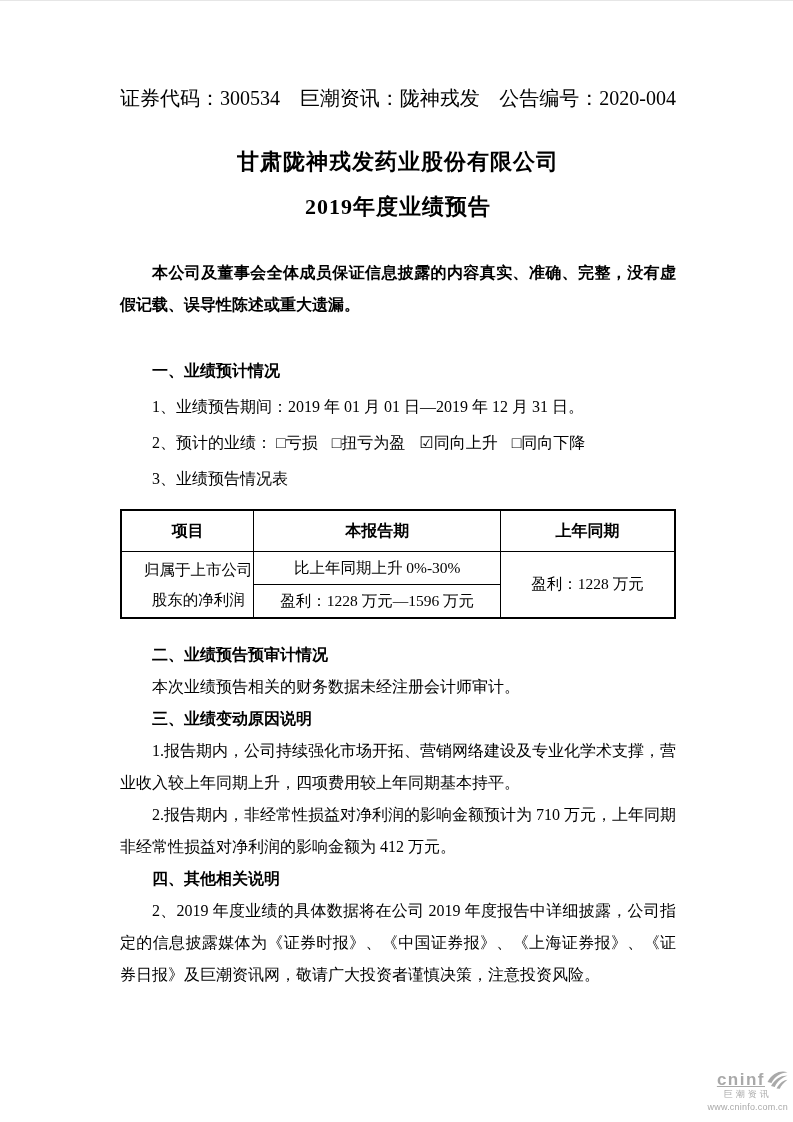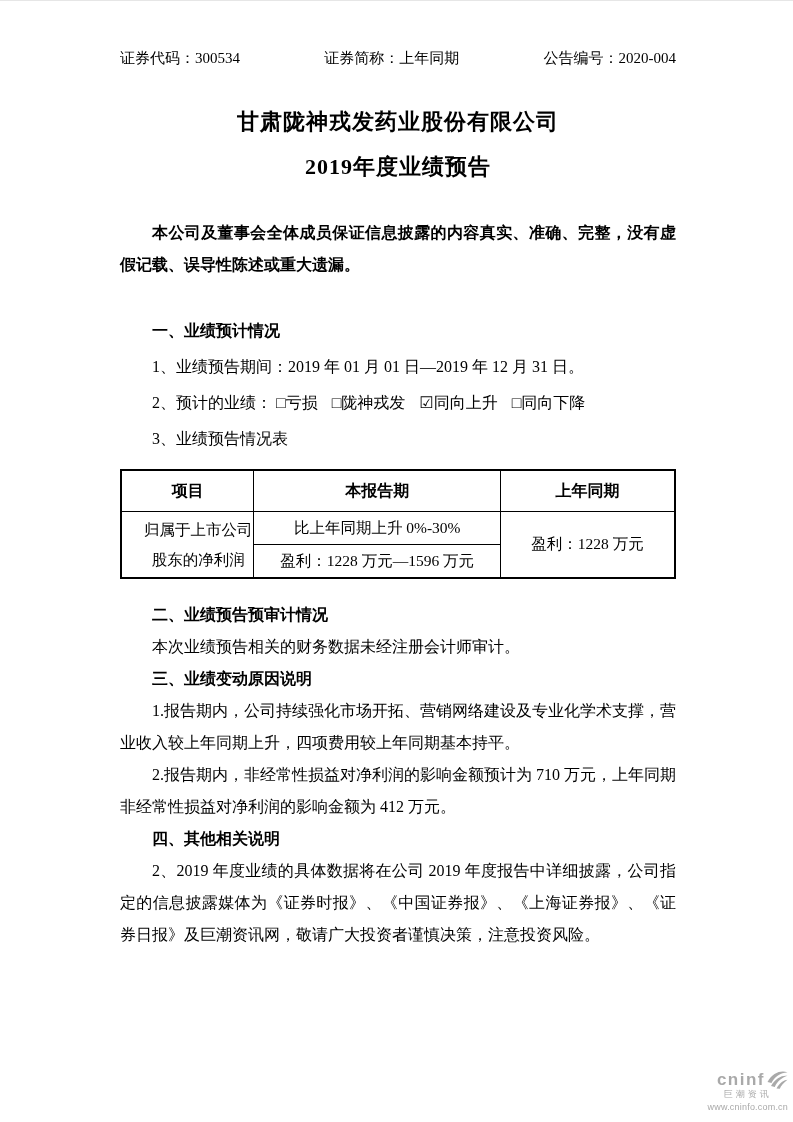--- a/index.html
+++ b/index.html
@@ -12,24 +12,24 @@
     overflow: hidden;
   }
   .page {
     position: absolute; inset: 0;
     border-top: 1px solid #e6e6e6;
     overflow: hidden;
   }
   .content { margin: 0 117px 0 120px; }
 
   .doc-header {
-    padding-top: 47px;
+    padding-top: 87px;
     display: flex;
     justify-content: space-between;
-    font-size: 15px;
+    font-size: 20px;
     line-height: 20px;
     white-space: nowrap;
   }
 
   .title {
     margin: 40px 0 12px;
     font-size: 22px;
     font-weight: bold;
     text-align: center;
     line-height: 1.3;
@@ -106,48 +106,49 @@
     text-align: center;
     font-family: "Liberation Sans", "DejaVu Sans", sans-serif;
     user-select: none;
   }
   .brand-line {
     display: flex;
     align-items: center;
     justify-content: flex-end;
     gap: 2px;
     line-height: 18px;
+    text-decoration: underline;
   }
   .brand { font-size: 17px; font-weight: bold; letter-spacing: 1.5px; }
   .brand-cn { font-size: 9px; letter-spacing: 3px; margin-top: -1px; }
   .brand-url { font-size: 9px; letter-spacing: 0.2px; margin-top: 1px; }
 </style>
 </head>
 <body>
 
 <div class="page">
   <div class="content">
 
     <div class="doc-header">
       <span>证券代码：300534</span>
-      <span>证券简称：上年同期</span>
+      <span>巨潮资讯：陇神戎发</span>
       <span>公告编号：2020-004</span>
     </div>
 
     <h1 class="title">甘肃陇神戎发药业股份有限公司</h1>
     <h2 class="subtitle">2019年度业绩预告</h2>
 
     <p class="disclaimer">本公司及董事会全体成员保证信息披露的内容真实、准确、完整，没有虚假记载、误导性陈述或重大遗漏。</p>
 
     <p class="sec-heading first">一、业绩预计情况</p>
     <p class="li">1、业绩预告期间：2019 年 01 月 01 日—2019 年 12 月 31 日。</p>
     <p class="li">
       <span>2、预计的业绩：</span>
       <span class="opt">□亏损</span>
-      <span class="opt">□陇神戎发</span>
+      <span class="opt">□扭亏为盈</span>
       <span class="opt">☑同向上升</span>
       <span class="opt">□同向下降</span>
     </p>
     <p class="li">3、业绩预告情况表</p>
 
     <table class="forecast">
       <colgroup>
         <col style="width:24%">
         <col style="width:44.5%">
         <col style="width:31.5%">

